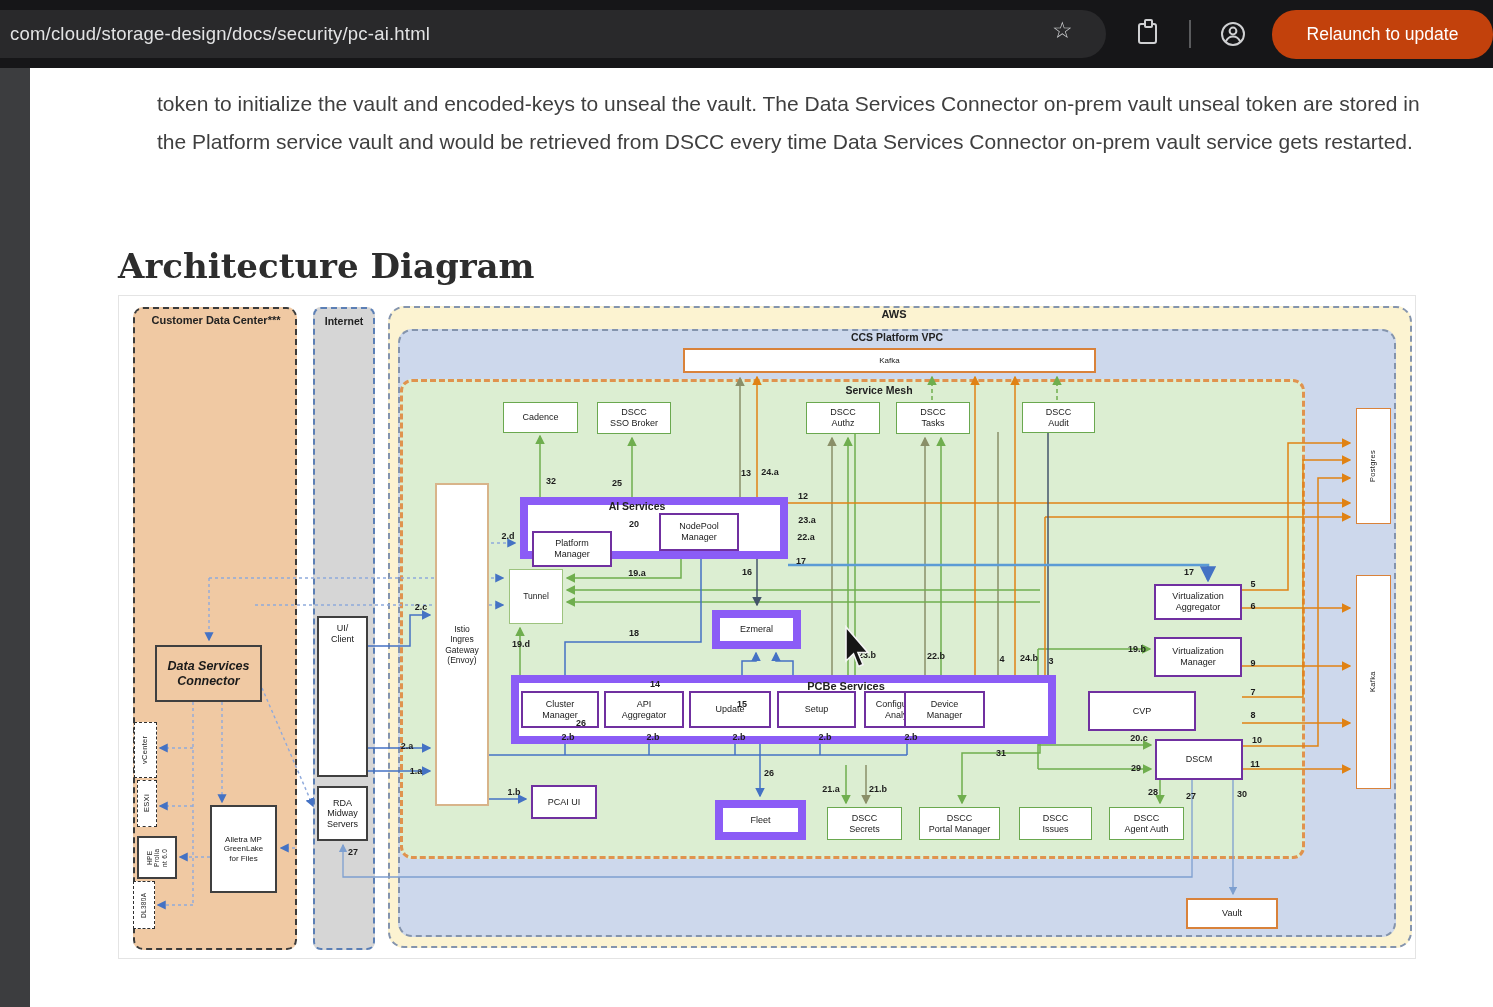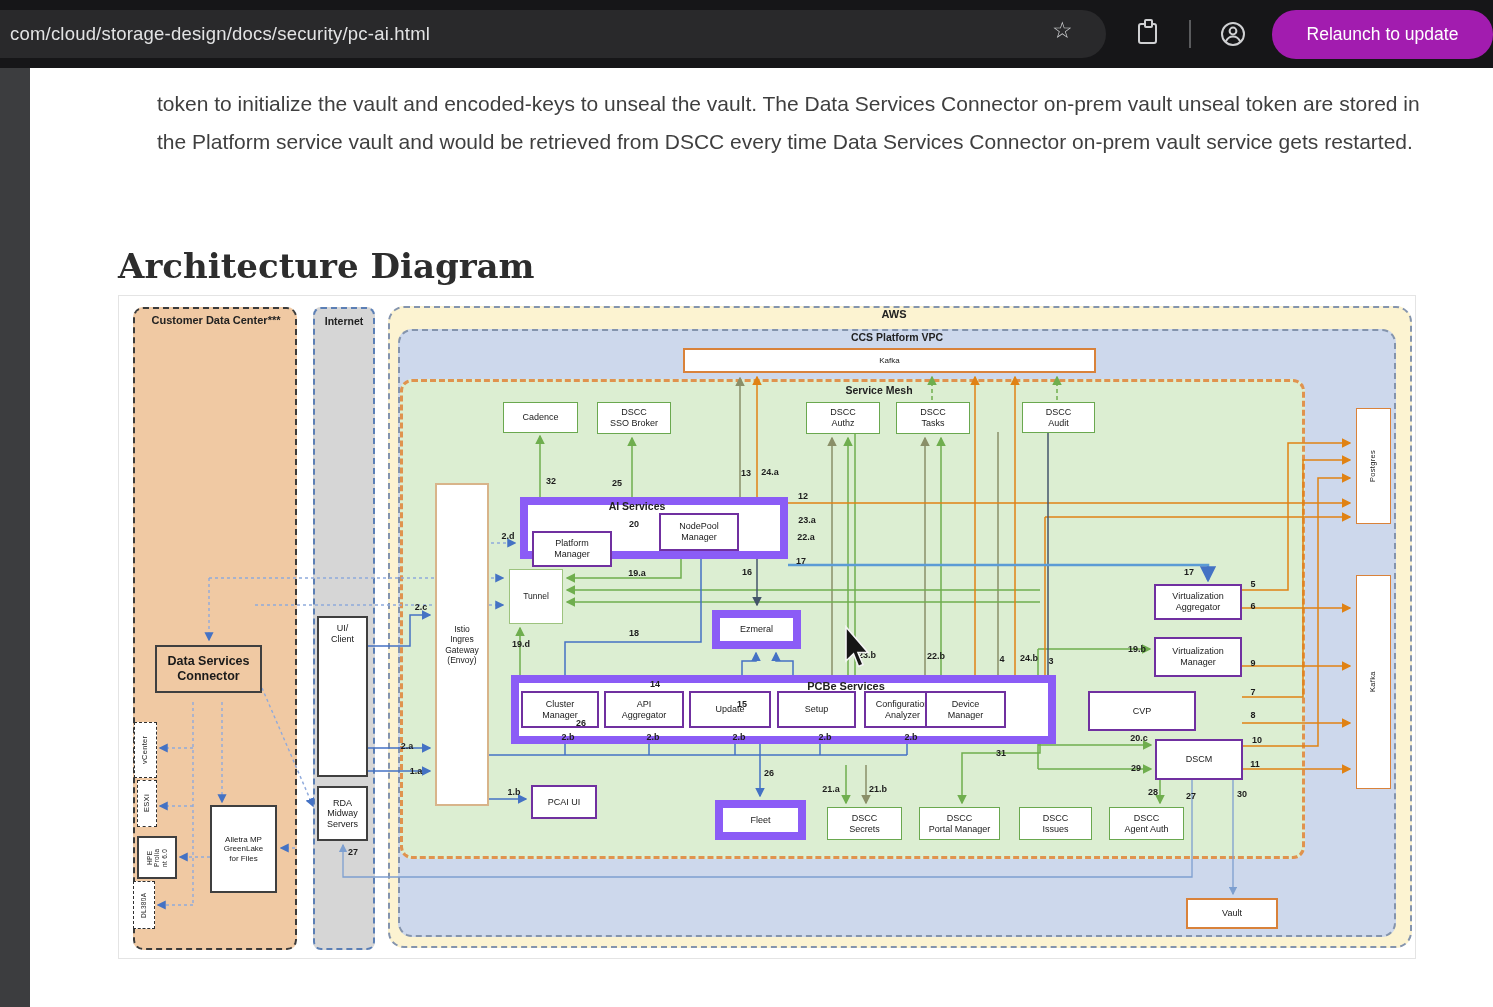--- a/index.html
+++ b/index.html
@@ -9,21 +9,21 @@
   .topbar{position:absolute;left:0;top:0;width:1493px;height:68px;background:#161618;z-index:20;}
   .addrbar{position:absolute;left:-28px;top:10px;width:1134px;height:48px;border-radius:24px;
            background:#29292b;display:flex;align-items:center;}
   .url{color:#e2e3e4;font-size:18.5px;padding-left:38px;letter-spacing:.2px;white-space:nowrap;}
   .star{position:absolute;left:1052px;top:19px;color:#cfd0d2;font-size:23px;line-height:1;cursor:default;}
   .exticon{position:absolute;left:1138px;top:23px;width:15px;height:17px;border:2.2px solid #cfd0d2;border-radius:3px;}
   .exticon::after{content:"";position:absolute;left:3.5px;top:-6px;width:5px;height:5px;background:#161618;border:2.2px solid #cfd0d2;border-radius:2px;}
   .vdiv{position:absolute;left:1189px;top:20px;width:1.5px;height:28px;background:#5a5b5d;}
   .profile{position:absolute;left:1220px;top:21px;width:26px;height:26px;}
   .relaunch{position:absolute;left:1272px;top:10px;width:221px;height:49px;border-radius:24px;
-            background:#a21caf;color:#fff;font-size:17.5px;display:flex;align-items:center;justify-content:center;}
+            background:#c2410c;color:#fff;font-size:17.5px;display:flex;align-items:center;justify-content:center;}
   .leftstrip{position:absolute;left:0;top:68px;width:30px;height:939px;background:#3c3d3f;z-index:15;}
   
   .para{position:absolute;left:157px;top:64px;width:1270px;font-size:21px;line-height:38px;color:#3f3f3f;z-index:2;}
   .h2{position:absolute;left:118px;top:218px;font-family:"DejaVu Serif",serif;font-weight:bold;
       font-size:34px;color:#2d2d2d;z-index:2;}
   .diagwrap{position:absolute;left:118px;top:295px;width:1296px;height:662px;border:1px solid #e4e4e4;background:#fff;z-index:2;}
   
   .layer{position:absolute;left:0;top:0;width:1493px;height:1007px;pointer-events:none;}
   #panels{z-index:3}#wires{z-index:4}#nodes{z-index:5}#labels{z-index:6}#cursorlayer{z-index:9}
   .panel{position:absolute;box-sizing:border-box;}
@@ -218,21 +218,21 @@
       <div class="dbox purple3" style="left: 712px; top: 610px; width: 89px; height: 39px;">Ezmeral</div>
       <div class="dbox purple3" style="left: 511px; top: 675px; width: 545px; height: 69px;"></div>
       <div class="dbox purple" style="left: 521px; top: 691px; width: 78px; height: 37px;">Cluster
 Manager</div>
       <div class="dbox purple" style="left: 604px; top: 691px; width: 80px; height: 37px;">API
 Aggregator</div>
       <div class="dbox purple" style="left: 689px; top: 691px; width: 82px; height: 37px;">Update</div>
       <div class="dbox purple" style="left: 777px; top: 691px; width: 79px; height: 37px;">Setup</div>
       <div class="dbox purple" style="left: 864px; top: 691px; width: 77px; height: 37px;">Configuration
 Analyzer</div>
-      <div class="dbox purple" style="left: 925px; top: 691px; width: 81px; height: 37px;">Device
+      <div class="dbox purple" style="left: 904px; top: 691px; width: 81px; height: 37px;">Device
 Manager</div>
       <div class="dbox purple" style="left: 531px; top: 785px; width: 66px; height: 34px;">PCAI UI</div>
       <div class="dbox purple3" style="left: 715px; top: 800px; width: 91px; height: 40px;">Fleet</div>
       <div class="dbox green" style="left: 827px; top: 807px; width: 75px; height: 33px;">DSCC
 Secrets</div>
       <div class="dbox green" style="left: 919px; top: 807px; width: 81px; height: 33px;">DSCC
 Portal Manager</div>
       <div class="dbox green" style="left: 1019px; top: 807px; width: 73px; height: 33px;">DSCC
 Issues</div>
       <div class="dbox green" style="left: 1109px; top: 807px; width: 75px; height: 33px;">DSCC
@@ -244,21 +244,21 @@
       <div class="dbox purple" style="left: 1088px; top: 691px; width: 108px; height: 40px;">CVP</div>
       <div class="dbox purple" style="left: 1155px; top: 739px; width: 88px; height: 41px;">DSCM</div>
       <div class="dbox orange vt" style="left: 1356px; top: 408px; width: 35px; height: 116px;">Postgres</div>
       <div class="dbox orange vt" style="left: 1356px; top: 575px; width: 35px; height: 214px;">Kafka</div>
       <div class="dbox orangeb" style="left: 1186px; top: 898px; width: 92px; height: 31px;">Vault</div>
       <div class="dbox dark vtop" style="left: 317px; top: 616px; width: 51px; height: 161px;">UI/
 Client</div>
       <div class="dbox dark" style="left: 317px; top: 786px; width: 51px; height: 55px;">RDA
 Midway
 Servers</div>
-      <div class="dbox dscbox" style="left: 155px; top: 645px; width: 107px; height: 48px;">Data Services
+      <div class="dbox dscbox" style="left: 155px; top: 645px; width: 107px; height: 57px; font-style: italic;">Data Services
 Connector</div>
       <div class="dbox dash vt" style="left: 134px; top: 722px; width: 23px; height: 56px;">vCenter</div>
       <div class="dbox dash vt" style="left: 137px; top: 780px; width: 20px; height: 47px;">ESXi</div>
       <div class="dbox dark vt" style="font-size: 6.5px; left: 137px; top: 836px; width: 40px; height: 43px;">HPE
 Prolia
 nt 6.0</div>
       <div class="dbox dash vt" style="font-size: 6.5px; left: 133px; top: 881px; width: 22px; height: 48px;">DL380A</div>
       <div class="dbox dark" style="font-size: 8px; left: 210px; top: 805px; width: 67px; height: 88px;">Alletra MP
 GreenLake
 for Files</div>

